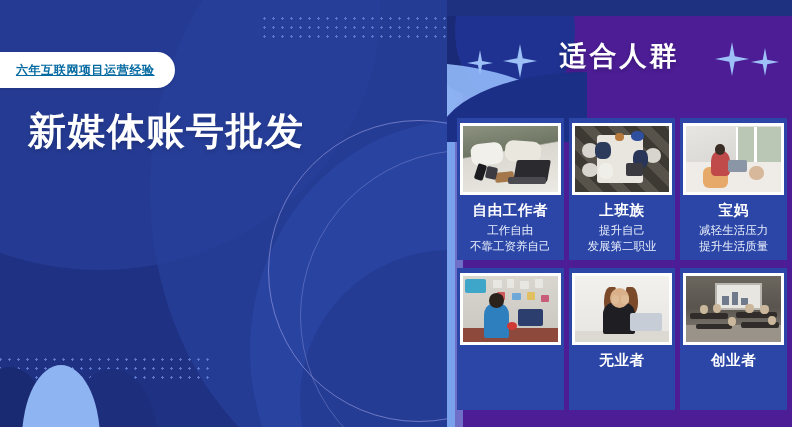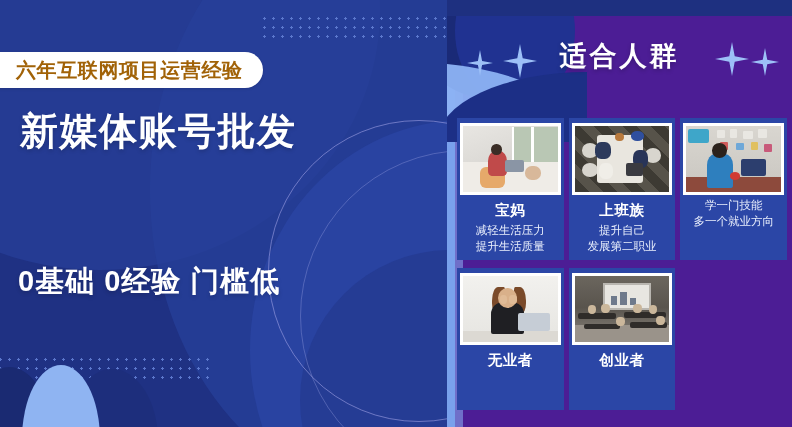--- a/index.html
+++ b/index.html
@@ -115,42 +115,43 @@
     left: -26px; top: 52px;
     height: 36px;
     padding: 0 20px 0 42px;
     background: #ffffff;
     border-radius: 0 22px 22px 0;
     display: flex;
     align-items: center;
     box-shadow: 0 1px 3px rgba(0,0,0,.12);
   }
   .badge-text {
-    color: #a16207;
-    font-size: 20px;
+    color: #0369a1;
+    font-size: 12px;
     font-weight: bold;
     letter-spacing: .6px;
     white-space: nowrap;
+    text-decoration: underline;
   }
 
   .headline {
     position: absolute;
     left: 0; top: 108px;
     width: 447px;
   }
   .hl-line {
     color: #ffffff;
     font-size: 38px;
     font-weight: bold;
     letter-spacing: 1.5px;
     line-height: 1.25;
     white-space: nowrap;
     text-shadow: 0 2px 4px rgba(0,0,0,.18);
   }
-  .hl-line-1 { padding-left: 20px; }
+  .hl-line-1 { padding-left: 28px; }
   .hl-line-2 { padding-left: 136px; margin-top: 8px; }
 
   .tagline {
     position: absolute;
     left: 18px; top: 262px;
     color: #ffffff;
     font-size: 29px;
     font-weight: bold;
     letter-spacing: 1px;
     white-space: nowrap;
@@ -365,59 +366,56 @@
     <div class="petal-light"></div>
 
     <div class="badge-pill">
       <span class="badge-text">六年互联网项目运营经验</span>
     </div>
 
     <div class="headline">
       <div class="hl-line hl-line-1">新媒体账号批发</div>
     </div>
 
-    <div class="tagline">0基础 0经验 门槛低</div>
   </div>
 
   <div class="right-panel">
     <div class="rp-band-2"></div>
     <div class="rp-band"></div>
     <div class="rp-blob-a"></div>
     <div class="rp-blob-b"></div>
     <div class="rp-swoosh"></div>
     <div class="rp-swoosh-dark"></div>
 
     <div class="sparkle" style="left:20px; top:34px; width:26px; height:26px;"></div>
     <div class="sparkle" style="left:56px; top:28px; width:34px; height:34px;"></div>
     <div class="sparkle" style="left:268px; top:26px; width:34px; height:34px;"></div>
     <div class="sparkle" style="left:304px; top:32px; width:28px; height:28px;"></div>
 
     <div class="rp-title">适合人群</div>
 
     <div class="card-grid">
 
-
       <div class="card">
         <div class="card-photo-frame">
           <div class="card-photo">
-            <div class="ph mom-bg"></div>
-            <div class="ph mom-win"></div>
-            <div class="ph mom-winbar"></div>
-            <div class="ph mom-sofa"></div>
-            <div class="ph mom-cush"></div>
-            <div class="ph mom-body"></div>
-            <div class="ph mom-head"></div>
-            <div class="ph mom-lap"></div>
-            <div class="ph mom-kid"></div>
+            <div class="ph bed-bg"></div>
+            <div class="ph bed-pillow-l"></div>
+            <div class="ph bed-pillow-r"></div>
+            <div class="ph bed-book"></div>
+            <div class="ph bed-lap"></div>
+            <div class="ph bed-lapbase"></div>
+            <div class="ph bed-obj"></div>
+            <div class="ph bed-phone"></div>
           </div>
         </div>
-        <div class="card-title">宝妈</div>
+        <div class="card-title">自由工作者</div>
         <div class="card-sub">
-          <div>减轻生活压力</div>
-          <div>提升生活质量</div>
+          <div>工作自由</div>
+          <div>不靠工资养自己</div>
         </div>
       </div>
 
       <div class="card">
         <div class="card-photo-frame">
           <div class="card-photo">
             <div class="ph off-bg"></div>
             <div class="ph off-ch1"></div>
             <div class="ph off-ch2"></div>
             <div class="ph off-ch3"></div>
@@ -427,20 +425,41 @@
             <div class="ph off-p1"></div>
             <div class="ph off-p2"></div>
             <div class="ph off-p3"></div>
             <div class="ph off-lap"></div>
           </div>
         </div>
         <div class="card-title">上班族</div>
         <div class="card-sub">
           <div>提升自己</div>
           <div>发展第二职业</div>
+        </div>
+      </div>
+
+      <div class="card">
+        <div class="card-photo-frame">
+          <div class="card-photo">
+            <div class="ph mom-bg"></div>
+            <div class="ph mom-win"></div>
+            <div class="ph mom-winbar"></div>
+            <div class="ph mom-sofa"></div>
+            <div class="ph mom-cush"></div>
+            <div class="ph mom-body"></div>
+            <div class="ph mom-head"></div>
+            <div class="ph mom-lap"></div>
+            <div class="ph mom-kid"></div>
+          </div>
+        </div>
+        <div class="card-title">宝妈</div>
+        <div class="card-sub">
+          <div>减轻生活压力</div>
+          <div>提升生活质量</div>
         </div>
       </div>
 
       <div class="card">
         <div class="card-photo-frame">
           <div class="card-photo">
             <div class="ph stu-bg"></div>
             <div class="ph stu-scr"></div>
             <div class="ph stu-poster" style="left:32%;top:6%;width:9%;height:12%;"></div>
             <div class="ph stu-poster" style="left:46%;top:4%;width:8%;height:14%;"></div>
@@ -449,24 +468,20 @@
             <div class="ph stu-poster" style="left:36%;top:24%;width:8%;height:12%;background:#d05a5a;"></div>
             <div class="ph stu-poster" style="left:52%;top:26%;width:9%;height:11%;background:#6fa8d8;"></div>
             <div class="ph stu-poster" style="left:68%;top:24%;width:8%;height:12%;background:#e0c060;"></div>
             <div class="ph stu-poster" style="left:82%;top:28%;width:9%;height:12%;background:#c85a7a;"></div>
             <div class="ph stu-desk"></div>
             <div class="ph stu-lap"></div>
             <div class="ph stu-body"></div>
             <div class="ph stu-head"></div>
             <div class="ph stu-red"></div>
           </div>
-        </div>
-        <div class="card-sub">
-          <div>学一门技能</div>
-          <div>多一个就业方向</div>
         </div>
       </div>
 
       <div class="card">
         <div class="card-photo-frame">
           <div class="card-photo">
             <div class="ph sad-bg"></div>
             <div class="ph sad-desk"></div>
             <div class="ph sad-hair-l"></div>
             <div class="ph sad-hair-r"></div>

